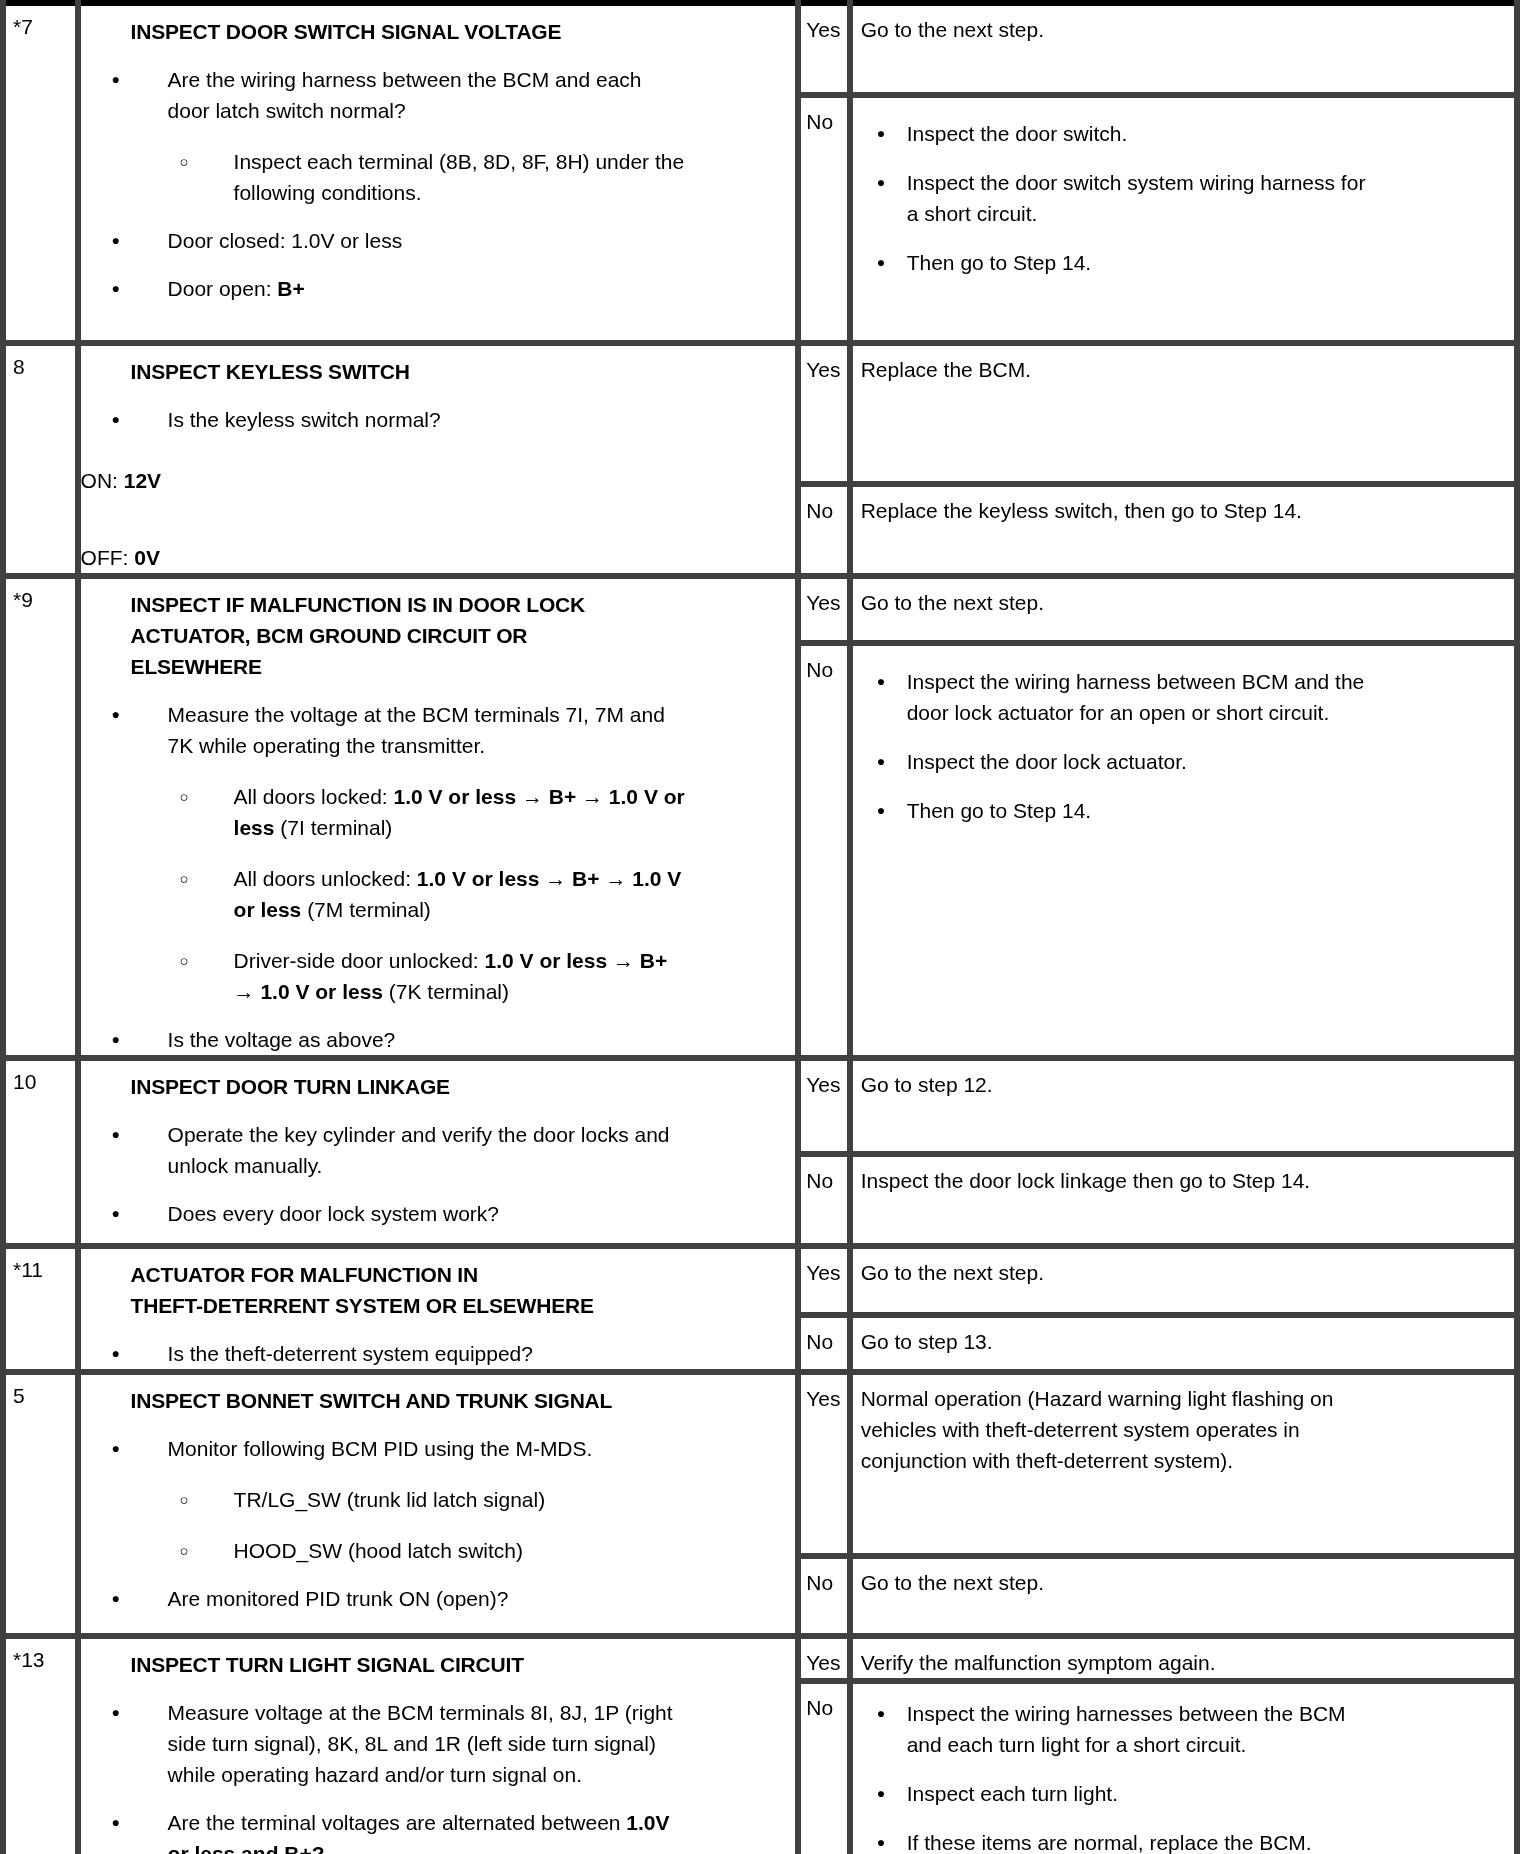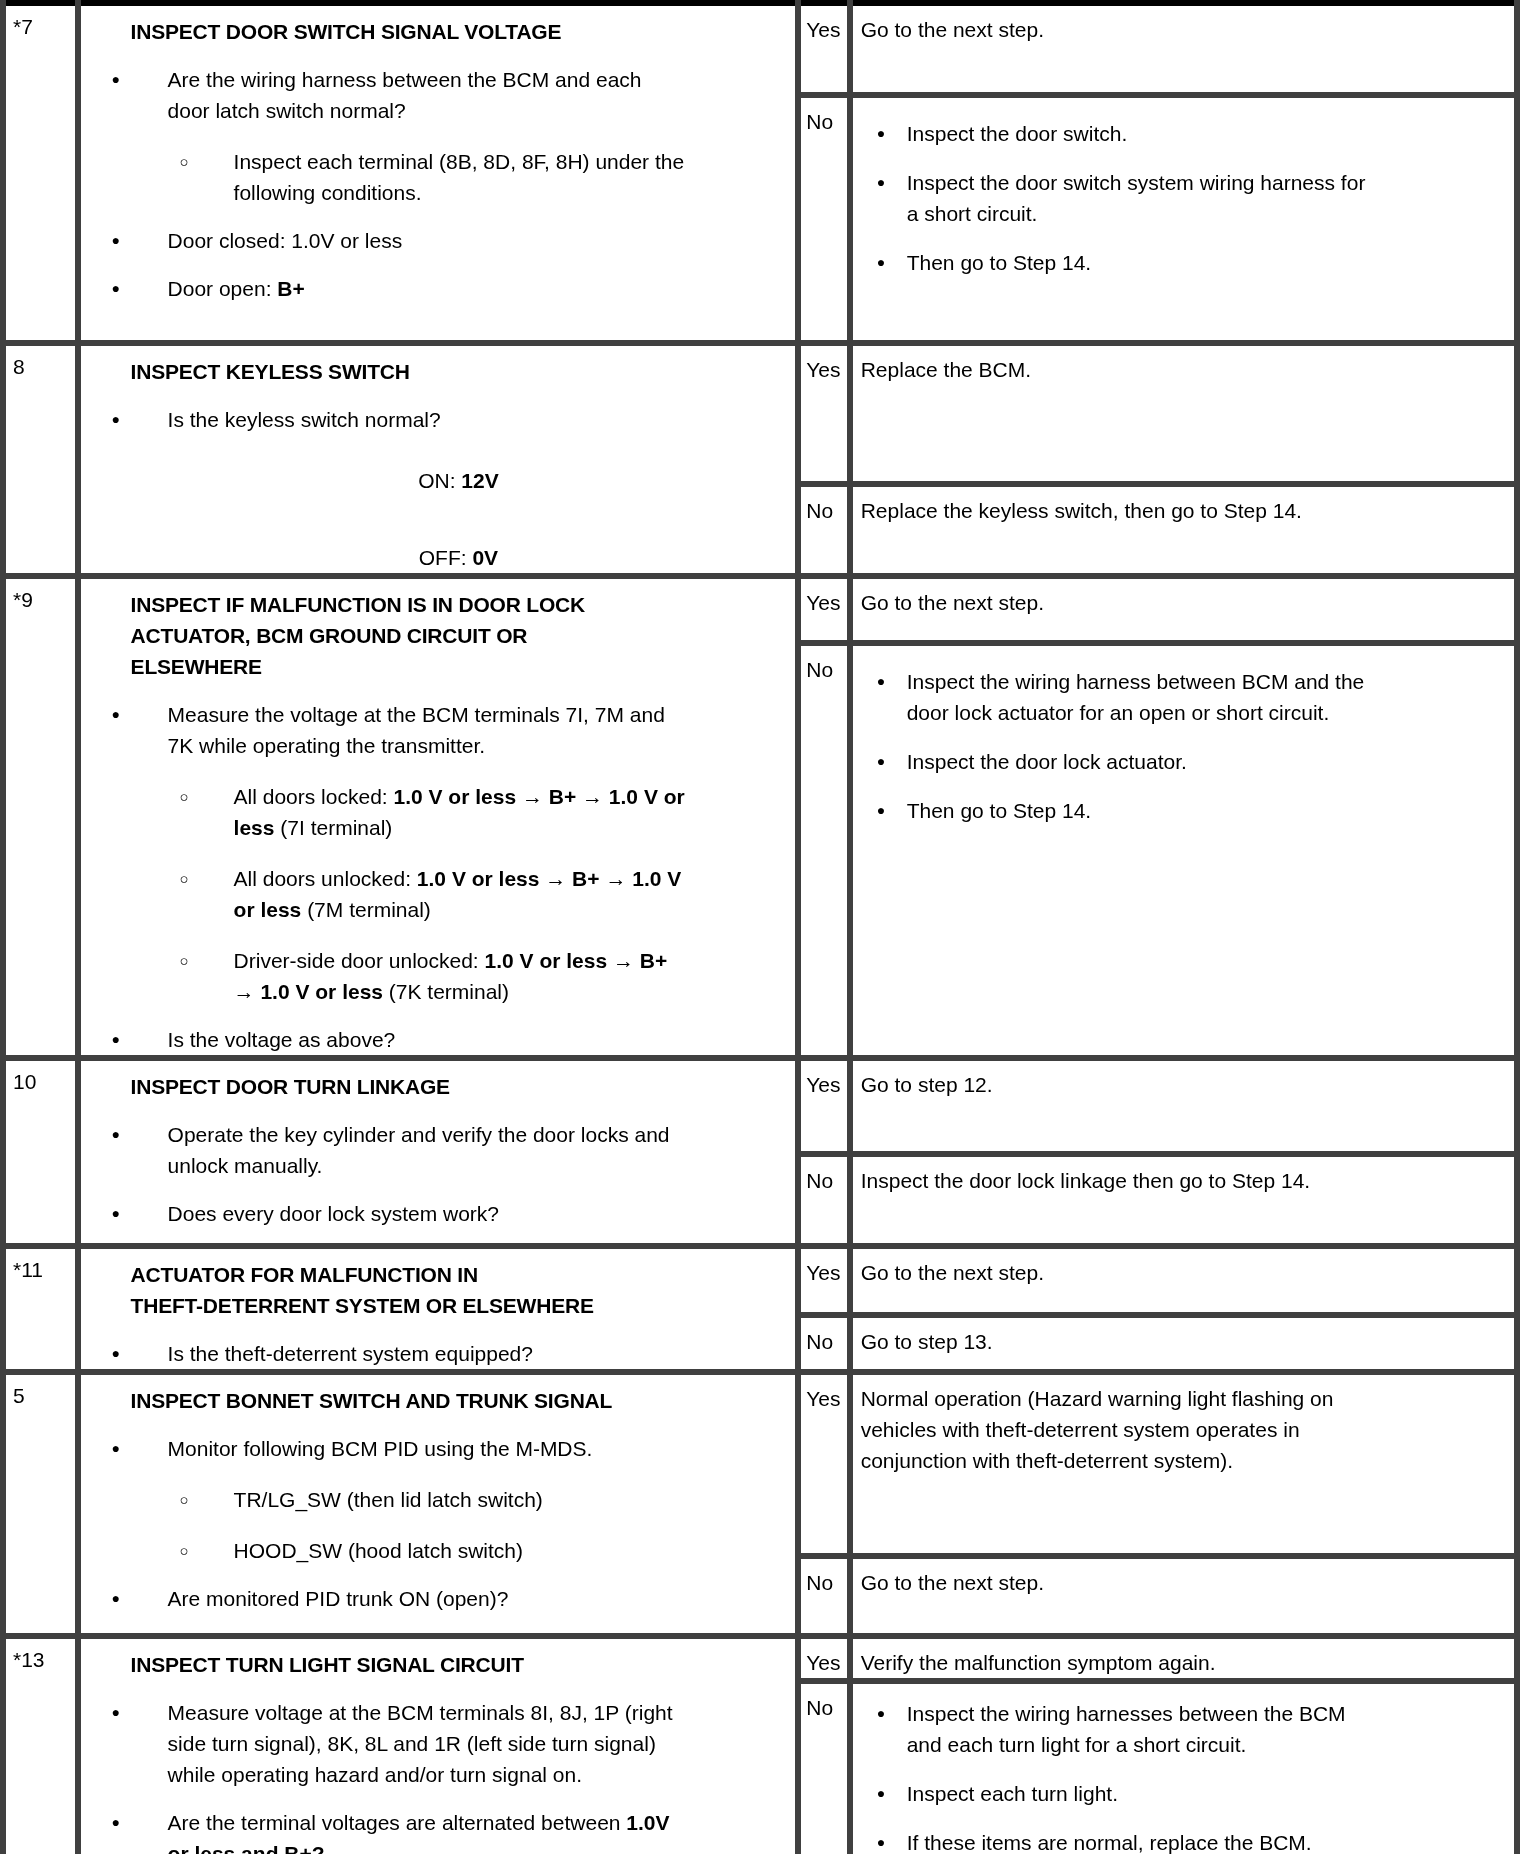--- a/index.html
+++ b/index.html
@@ -20,21 +20,21 @@
   .step-cell { padding: 5px 2px 0 7px; }
   .insp-cell { padding: 9px 21px 0 0; }
   .insp-title { font-weight: bold; margin: 1px 0 0 50px; letter-spacing: -0.2px; max-width: 560px; }
   .item { display: flex; margin-top: 17px; }
   .item .marker { flex: 0 0 34px; padding-left: 3px; font-size: 14px; line-height: 31px; }
   .lvl1 { margin-left: 28px; }
   .lvl2 { margin-left: 96px; margin-top: 20px; }
   .lvl2 .marker { flex: 0 0 32px; font-size: 15px; font-weight: bold; }
   .item .txt { max-width: 520px; margin-left: 25px; }
   .lvl2 .txt { max-width: 460px; }
-  .plain { margin-left: 62px; margin-top: 17px; text-align: center; }
+  .plain { margin-top: 17px; }
 
   .verdict-cell { padding: 8px 2px 0 5px; }
   .action-cell { padding: 8px 10px 0 8px; }
   .action-text { max-width: 480px; }
   .action-cell.with-list { padding-top: 2px; }
   .action-item { display: flex; margin-top: 18px; margin-left: 14px; }
   .action-item .marker { flex: 0 0 32px; padding-left: 2px; font-size: 14px; line-height: 31px; }
   .action-item .txt { max-width: 465px; }
   b { font-weight: bold; }
 </style>
@@ -261,21 +261,21 @@
   <td class="insp-cell" rowspan="2">
     <div class="insp-title">
       <div>INSPECT BONNET SWITCH AND TRUNK SIGNAL</div>
     </div>
     <div class="item lvl1">
       <span class="marker">●</span>
       <div class="txt">Monitor following BCM PID using the M-MDS.</div>
     </div>
     <div class="item lvl2">
       <span class="marker">○</span>
-      <div class="txt">TR/LG_SW (then lid latch switch)</div>
+      <div class="txt">TR/LG_SW (trunk lid latch signal)</div>
     </div>
     <div class="item lvl2">
       <span class="marker">○</span>
       <div class="txt">HOOD_SW (hood latch switch)</div>
     </div>
     <div class="item lvl1">
       <span class="marker">●</span>
       <div class="txt">Are monitored PID trunk ON (open)?</div>
     </div>
   </td>

